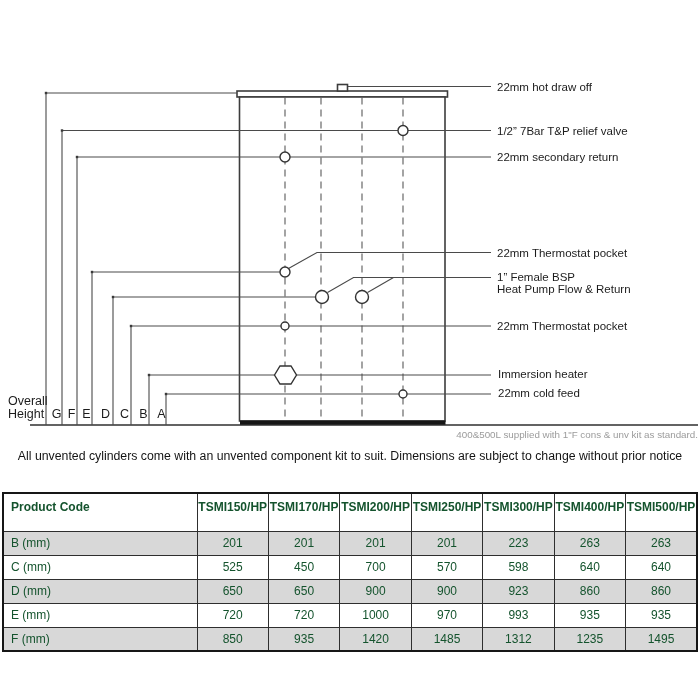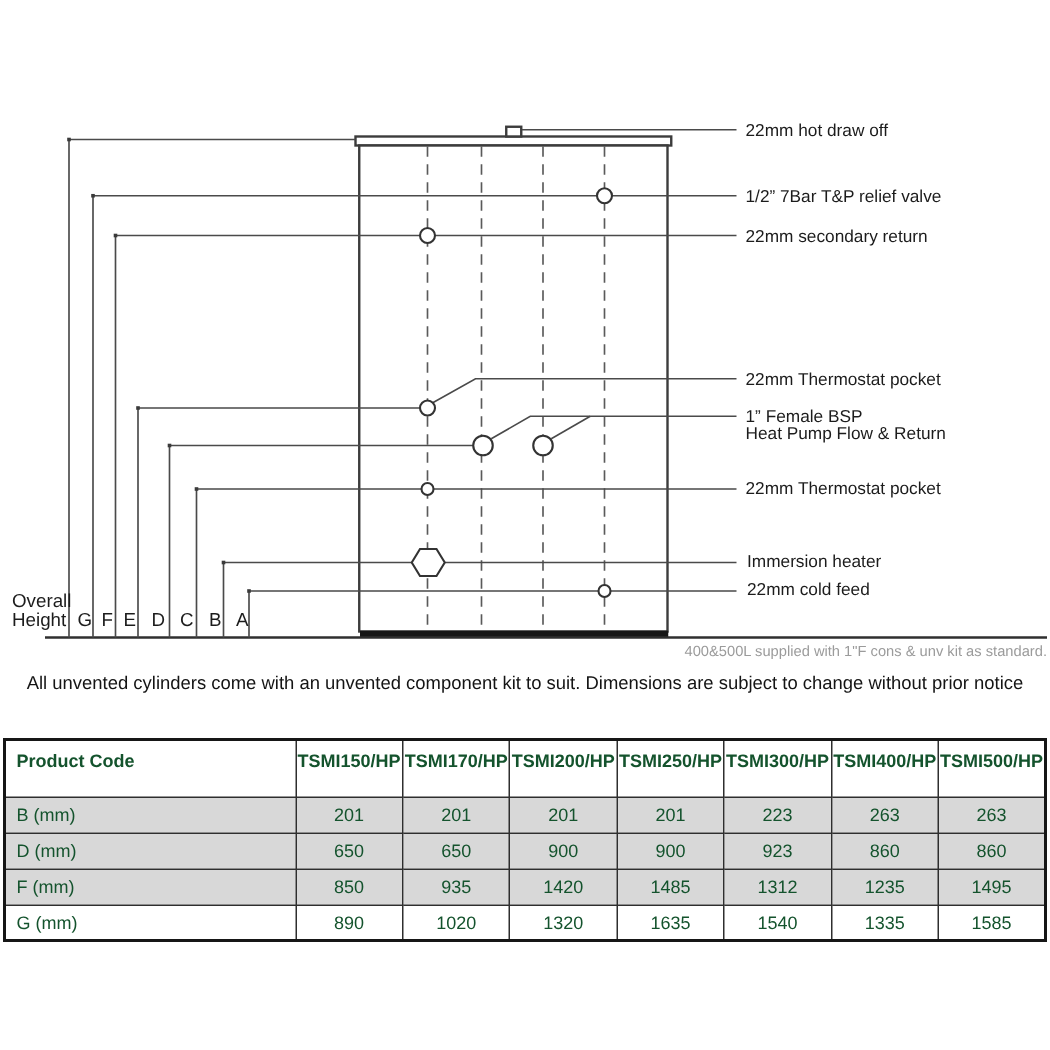--- a/index.html
+++ b/index.html
@@ -137,46 +137,56 @@
         <tr class="shaded">
           <td class="rowlabel">B (mm)</td>
           <td>201</td>
           <td>201</td>
           <td>201</td>
           <td>201</td>
           <td>223</td>
           <td>263</td>
           <td>263</td>
         </tr>
+        <tr>
+          <td class="rowlabel">C (mm)</td>
+          <td>525</td>
+          <td>450</td>
+          <td>700</td>
+          <td>570</td>
+          <td>598</td>
+          <td>640</td>
+          <td>640</td>
+        </tr>
         <tr class="shaded">
           <td class="rowlabel">D (mm)</td>
           <td>650</td>
           <td>650</td>
           <td>900</td>
           <td>900</td>
           <td>923</td>
           <td>860</td>
           <td>860</td>
+        </tr>
+        <tr>
+          <td class="rowlabel">E (mm)</td>
+          <td>720</td>
+          <td>720</td>
+          <td>1000</td>
+          <td>970</td>
+          <td>993</td>
+          <td>935</td>
+          <td>935</td>
         </tr>
         <tr class="shaded">
           <td class="rowlabel">F (mm)</td>
           <td>850</td>
           <td>935</td>
           <td>1420</td>
           <td>1485</td>
           <td>1312</td>
           <td>1235</td>
           <td>1495</td>
         </tr>
-        <tr>
-          <td class="rowlabel">G (mm)</td>
-          <td>890</td>
-          <td>1020</td>
-          <td>1320</td>
-          <td>1635</td>
-          <td>1540</td>
-          <td>1335</td>
-          <td>1585</td>
-        </tr>
       </tbody>
   </table>
 
 </div>
 
 </body></html>

